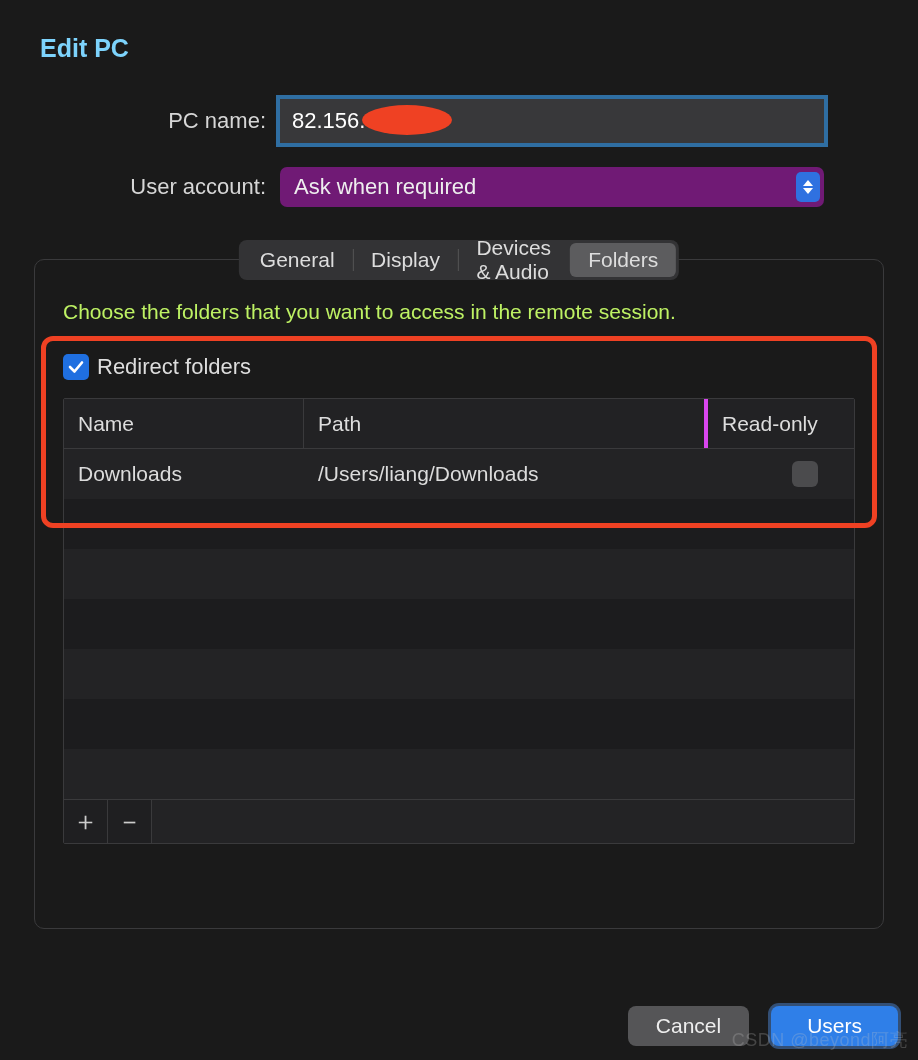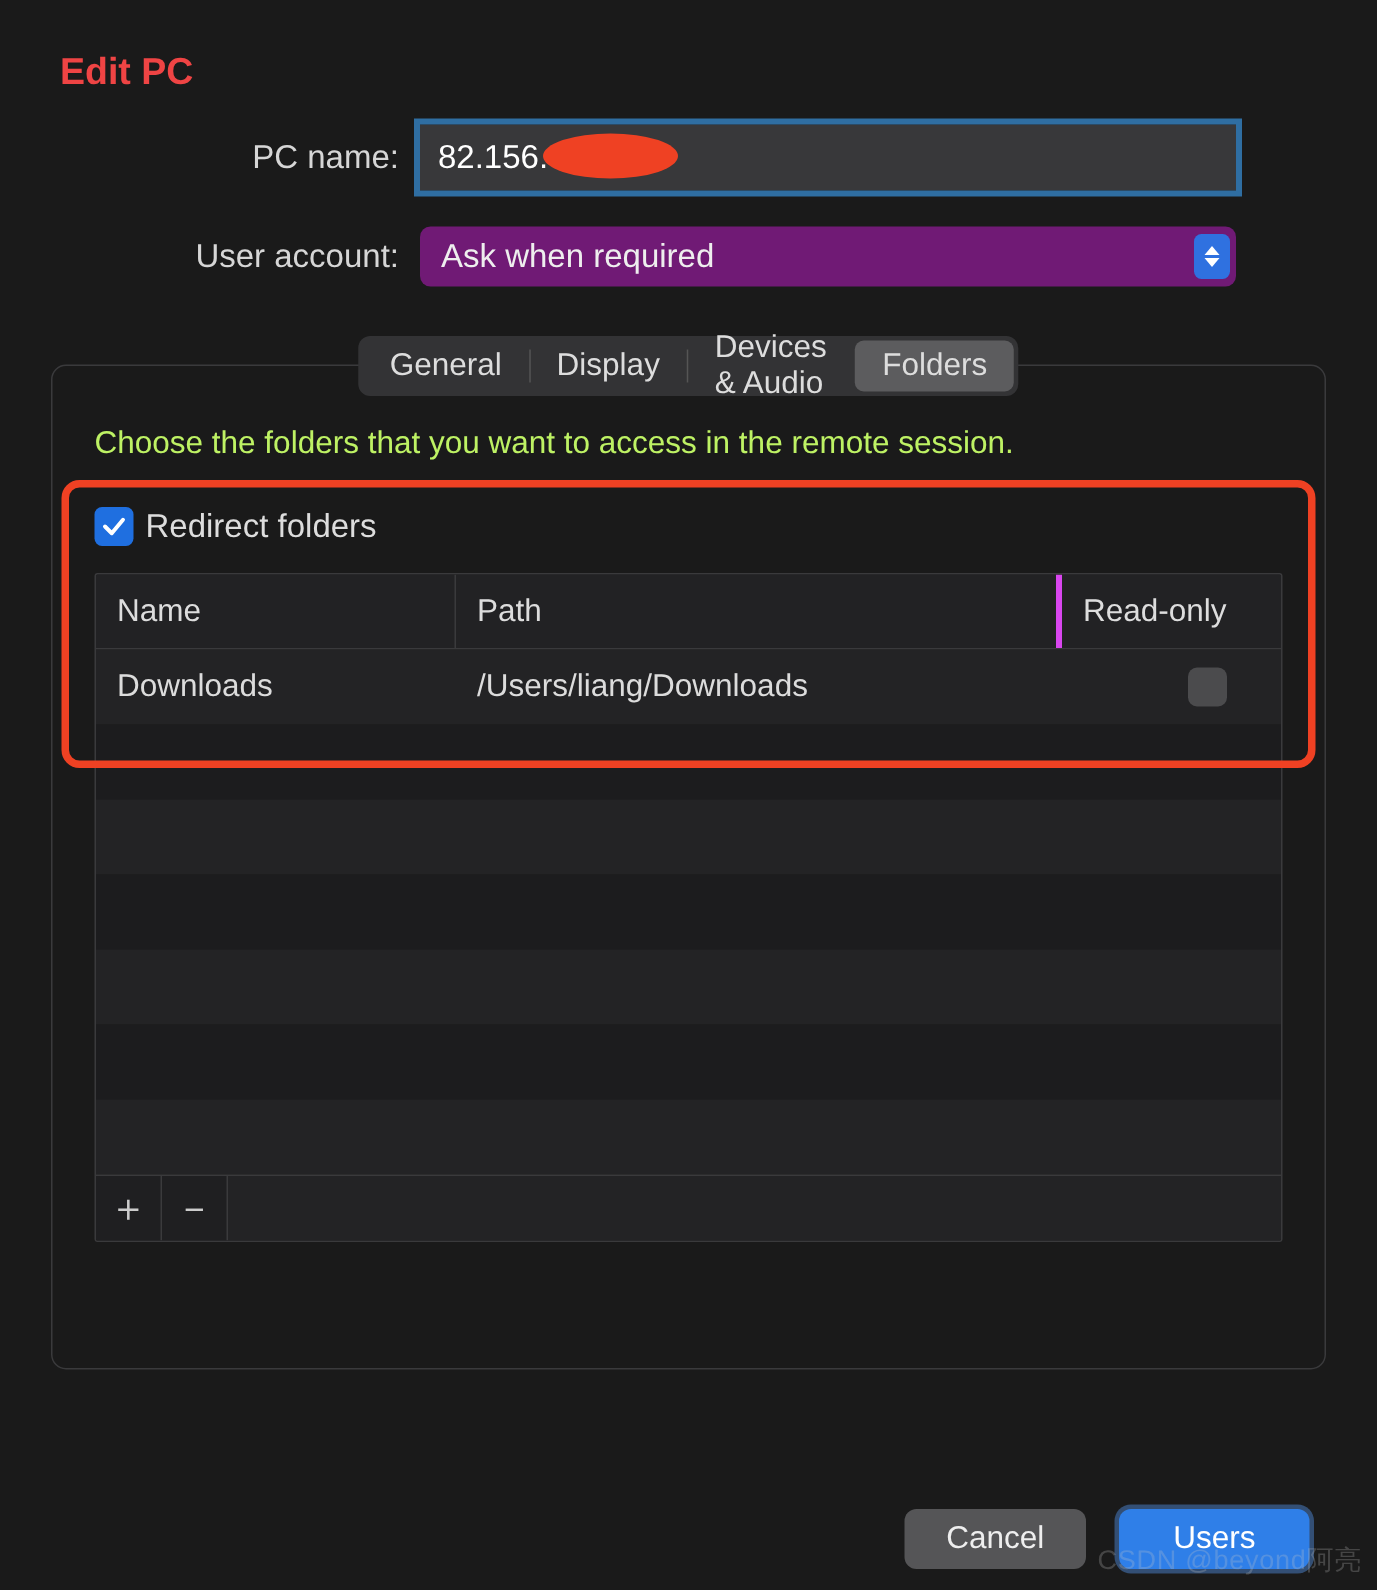--- a/index.html
+++ b/index.html
@@ -5,21 +5,21 @@
   * { box-sizing: border-box; margin: 0; padding: 0; }
   html, body {
     width: 918px; height: 1060px;
     background: #1a1a1a;
     color: #dcdcdc;
     font-family: -apple-system, "Helvetica Neue", Arial, sans-serif;
     font-size: 21px;
     overflow: hidden;
   }
   .window { padding: 34px 34px 0 34px; }
-  .title { font-size: 25px; font-weight: 600; color: #ef4444; margin-bottom: 20px; margin-left: 6px; }
+  .title { font-size: 25px; font-weight: 600; color: #7dd3fc; margin-bottom: 36px; margin-left: 6px; }
 
   .form-row { display: flex; align-items: center; margin-bottom: 24px; }
   .form-label { width: 246px; text-align: right; padding-right: 14px; color: #d6d6d6; font-size: 22px; }
   .form-control { flex: 1; max-width: 544px; position: relative; }
 
   .pcname-input {
     width: 100%; height: 44px;
     background: #38383a;
     border: none;
     outline: 4px solid #2f6ea2;
@@ -133,21 +133,21 @@
     width: 44px; height:100%;
     border-right: 1px solid #3a3a3c;
     display:flex; align-items:center; justify-content:center;
     color: #ccc; font-size: 26px; font-weight: 300;
     cursor:pointer;
     background:#1f1f21;
   }
   .ft-spacer { flex:1; background:#232325; }
 
   .footer-btns {
-    position: absolute; right: 45px; bottom: 14px;
+    position: absolute; right: 20px; bottom: 14px;
     display:flex; gap: 22px;
   }
   .btn {
     height: 40px;
     padding: 0 28px;
     border-radius: 8px;
     display:flex; align-items:center; justify-content:center;
     font-size: 21px;
     cursor:pointer;
   }

